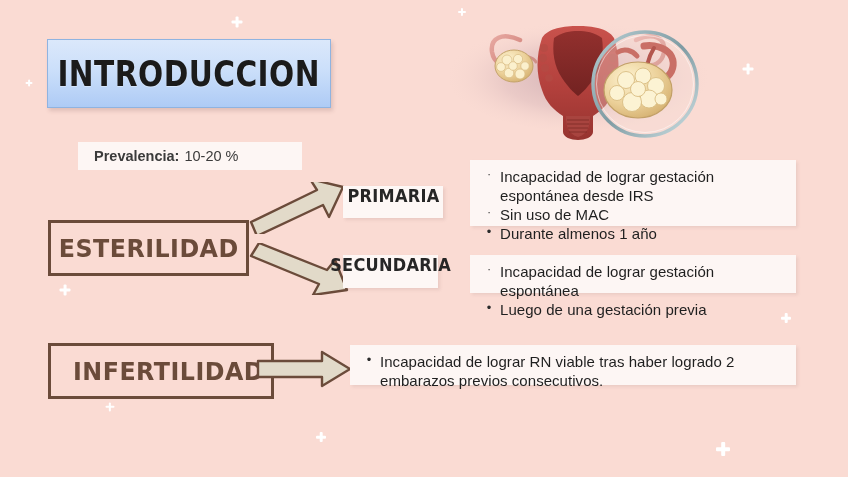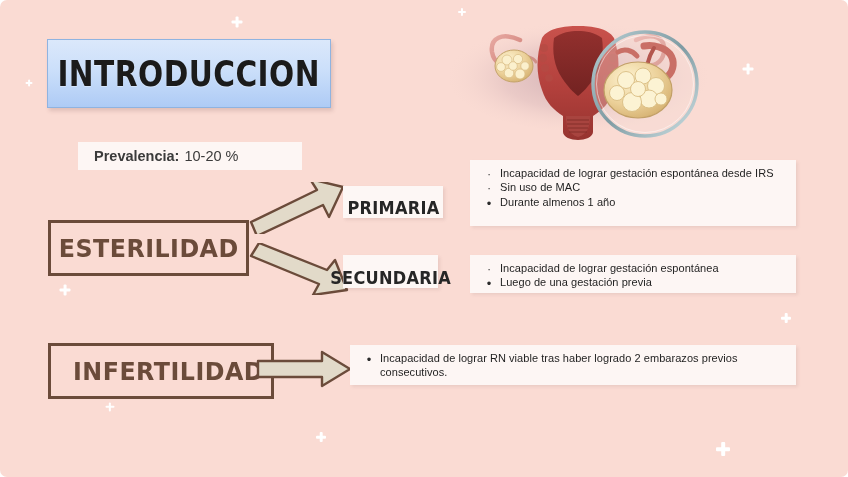--- a/index.html
+++ b/index.html
@@ -11,21 +11,20 @@
     height: 477px;
     overflow: hidden;
     font-family: "Liberation Sans", sans-serif;
   }
   #slide {
     position: relative;
     width: 848px;
     height: 477px;
     background: #fadbd3;
     overflow: hidden;
-    border-radius: 7px;
   }
 
   
   .sparkle {
     position: absolute;
     pointer-events: none;
   }
   .sparkle::before,
   .sparkle::after {
     content: "";
@@ -111,21 +110,21 @@
   }
   #esterilidad-box { left: 48px; top: 220px; width: 195px; height: 50px; }
   #infertilidad-box { left: 48px; top: 343px; width: 205px; height: 50px; padding-left: 15px; }
 
   
   .subterm-box {
     position: absolute;
     background: #fdf7f5;
     box-shadow: 2px 2px 3px rgba(150, 110, 110, .16);
     display: flex;
-    align-items: flex-end;
+    align-items: flex-start;
     justify-content: center;
   }
   .subterm-box .subterm-label {
     font-family: "DejaVu Sans", sans-serif;
     font-weight: 700;
     font-size: 17px;
     color: #262626;
     letter-spacing: .3px;
     text-transform: uppercase;
     transform: scaleX(.95);
@@ -152,21 +151,21 @@
   }
   .bullet-mark {
     flex: 0 0 22px;
     text-align: center;
     font-size: 11px;
     color: #2b2b2b;
     line-height: 1.3;
   }
   .bullet-mark.big { font-size: 13px; }
   .bullet-text {
-    font-size: 11px;
+    font-size: 15px;
     color: #1f1f1f;
     letter-spacing: .05px;
   }
 
   
   .arrow { position: absolute; }
 
   
   #anatomy {
     position: absolute;

